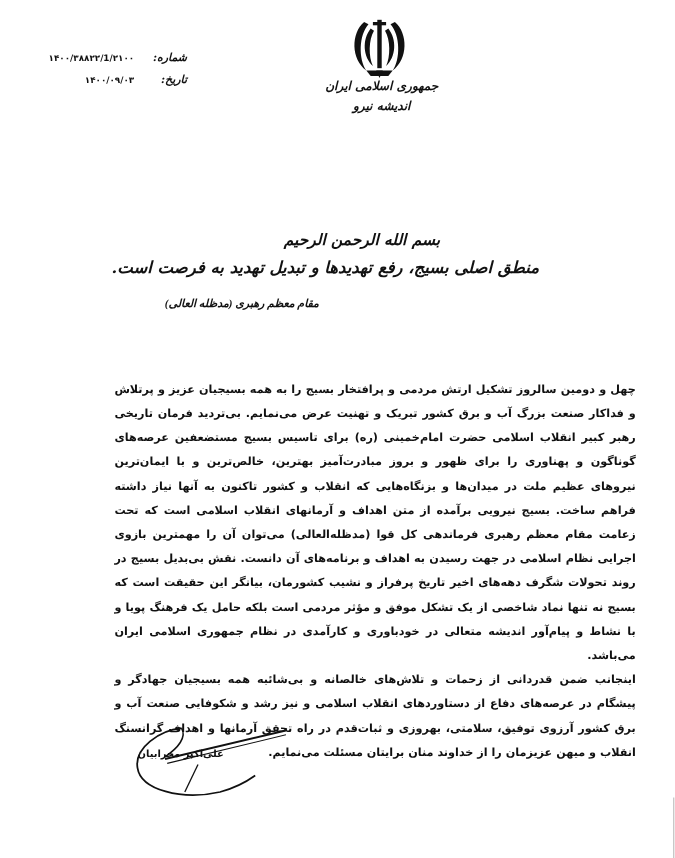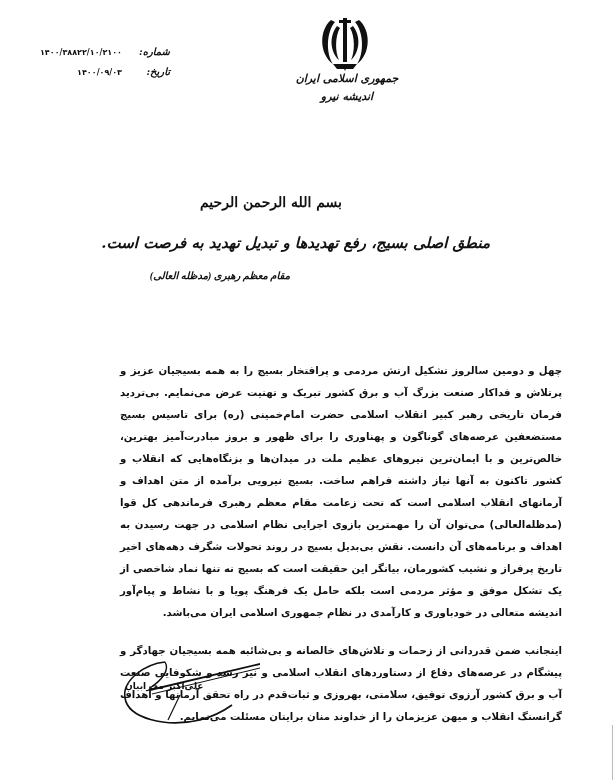--- a/index.html
+++ b/index.html
@@ -82,24 +82,25 @@
       right: 48px; top: 2px;
       font-size: 8px;
       font-weight: bold;
       letter-spacing: 0.5px;
       white-space: nowrap;
       direction: ltr;
     }
     
     .bismillah {
       position: absolute;
-      left: 200px; top: 194px;
+      left: 200px; top: 210px;
       width: 200px;
-      text-align: left;
-      font-family: "DejaVu Serif", serif;
+      text-align: right;
+      font-family: "DejaVu Serif", serif;
+      font-style: italic;
       font-weight: bold;
       font-size: 14px;
       direction: rtl;
       white-space: nowrap;
     }
     .quote {
       position: absolute;
       left: 180px; top: 234px;
       width: 310px;
       text-align: left;
@@ -138,21 +139,21 @@
       width: 474px;
       direction: rtl;
       text-align: justify;
       text-align-last: right;
       font-family: "DejaVu Sans", sans-serif;
       font-weight: bold;
       font-size: 10.2px;
       line-height: 22px;
     }
     .body-text p {
-      margin: 16px;
+      margin: 0;
     }
     
     .signature {
       position: absolute;
       left: 110px; top: 650px;
       width: 150px; height: 80px;
     }
     .signer {
       position: absolute;
       left: 125px; top: 681px;
@@ -186,21 +187,21 @@
     <path d="M16 50 L40 50 L36 55 L20 55 Z" fill="#111"></path>
     <path d="M25 50 L31 50 L28 57 Z" fill="#111"></path>
   </svg>
 
   <div class="country">جمهوری اسلامی ایران</div>
   <div class="ministry">اندیشه نیرو</div>
 
   <div class="meta">
     <div class="meta-row">
       <span class="meta-label">شماره:</span>
-      <span class="meta-value">۱۴۰۰/۳۸۸۲۲/۱۰/۲۱۰۰</span>
+      <span class="meta-value">۱۴۰۰/۳۸۸۲۲/1/۲۱۰۰</span>
     </div>
     <div class="meta-row">
       <span class="meta-label">تاریخ:</span>
       <span class="meta-value">۱۴۰۰/۰۹/۰۳</span>
     </div>
   </div>
 
   <div class="bismillah">بسم الله الرحمن الرحیم</div>
   <div class="quote">منطق اصلی بسیج، رفع تهدیدها و تبدیل تهدید به فرصت است.</div>
   <div class="quote-source">مقام معظم رهبری (مدظله العالی)</div>

